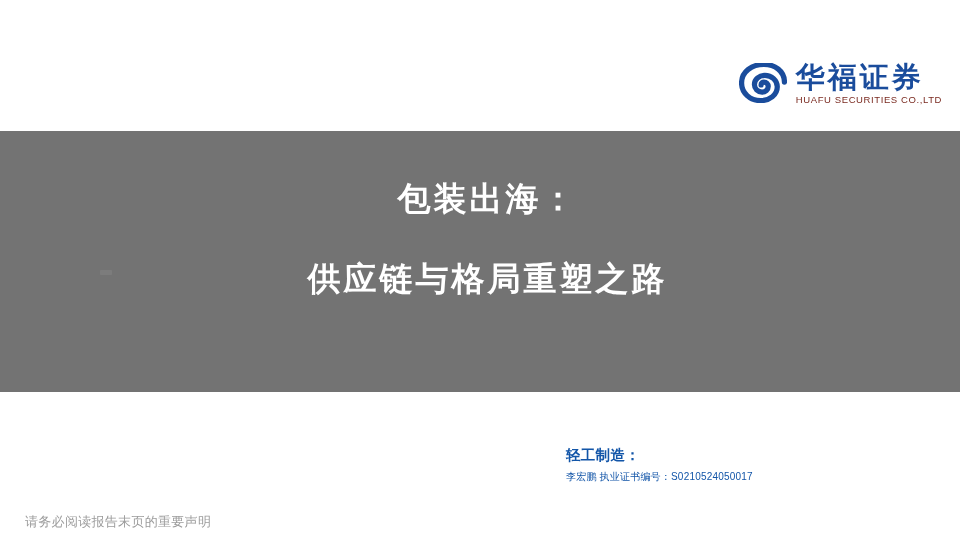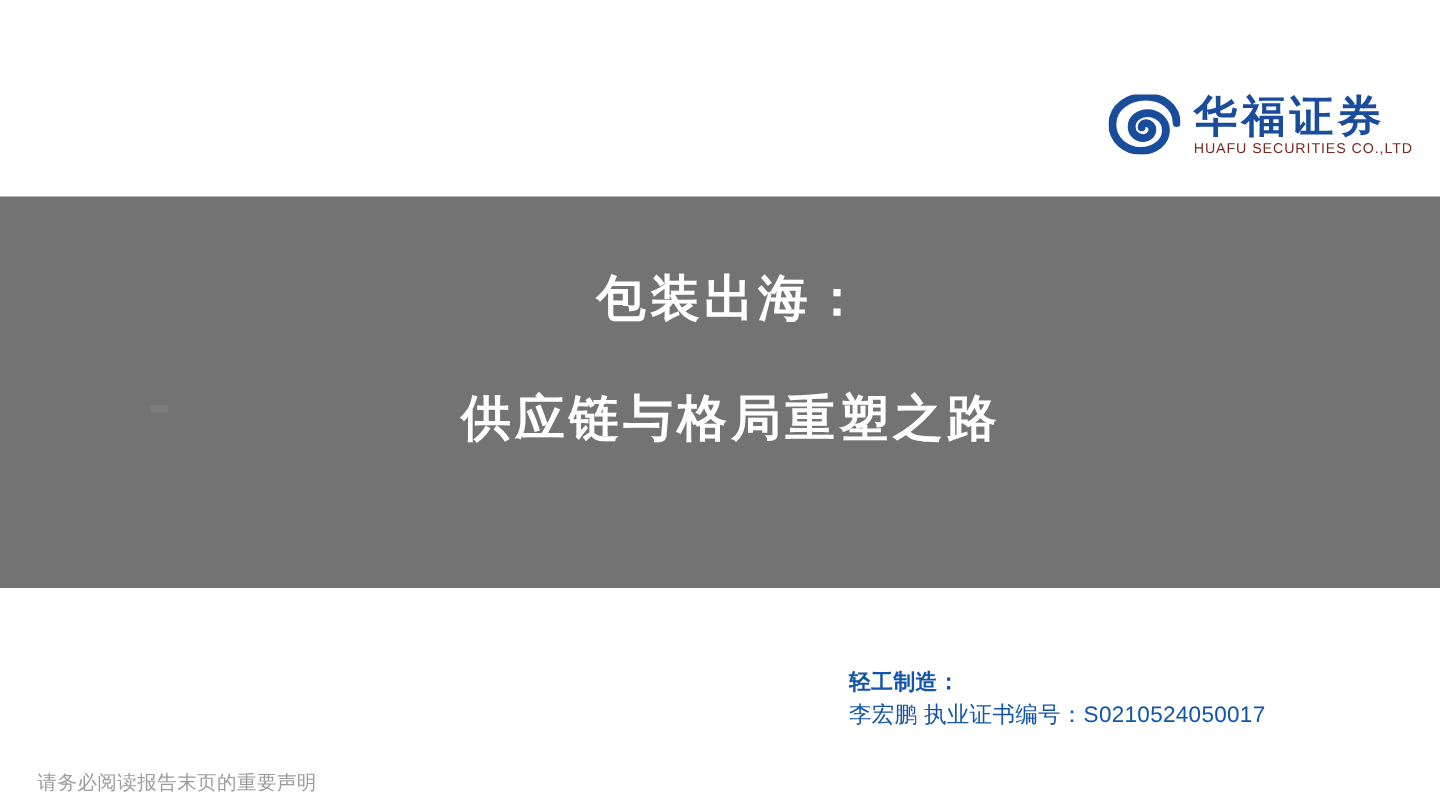--- a/index.html
+++ b/index.html
@@ -122,21 +122,21 @@
     text-align: left;
   }
   .analysts-heading {
     font-size: 14.5px;
     font-weight: bold;
     line-height: 21px;
     letter-spacing: 0.3px;
     white-space: nowrap;
   }
   .analyst-row {
-    font-size: 15px;
+    font-size: 10px;
     line-height: 22px;
     letter-spacing: 0.2px;
     white-space: nowrap;
   }
 
   
   .footer {
     position: absolute;
     left: 25px;
     bottom: 9px;

